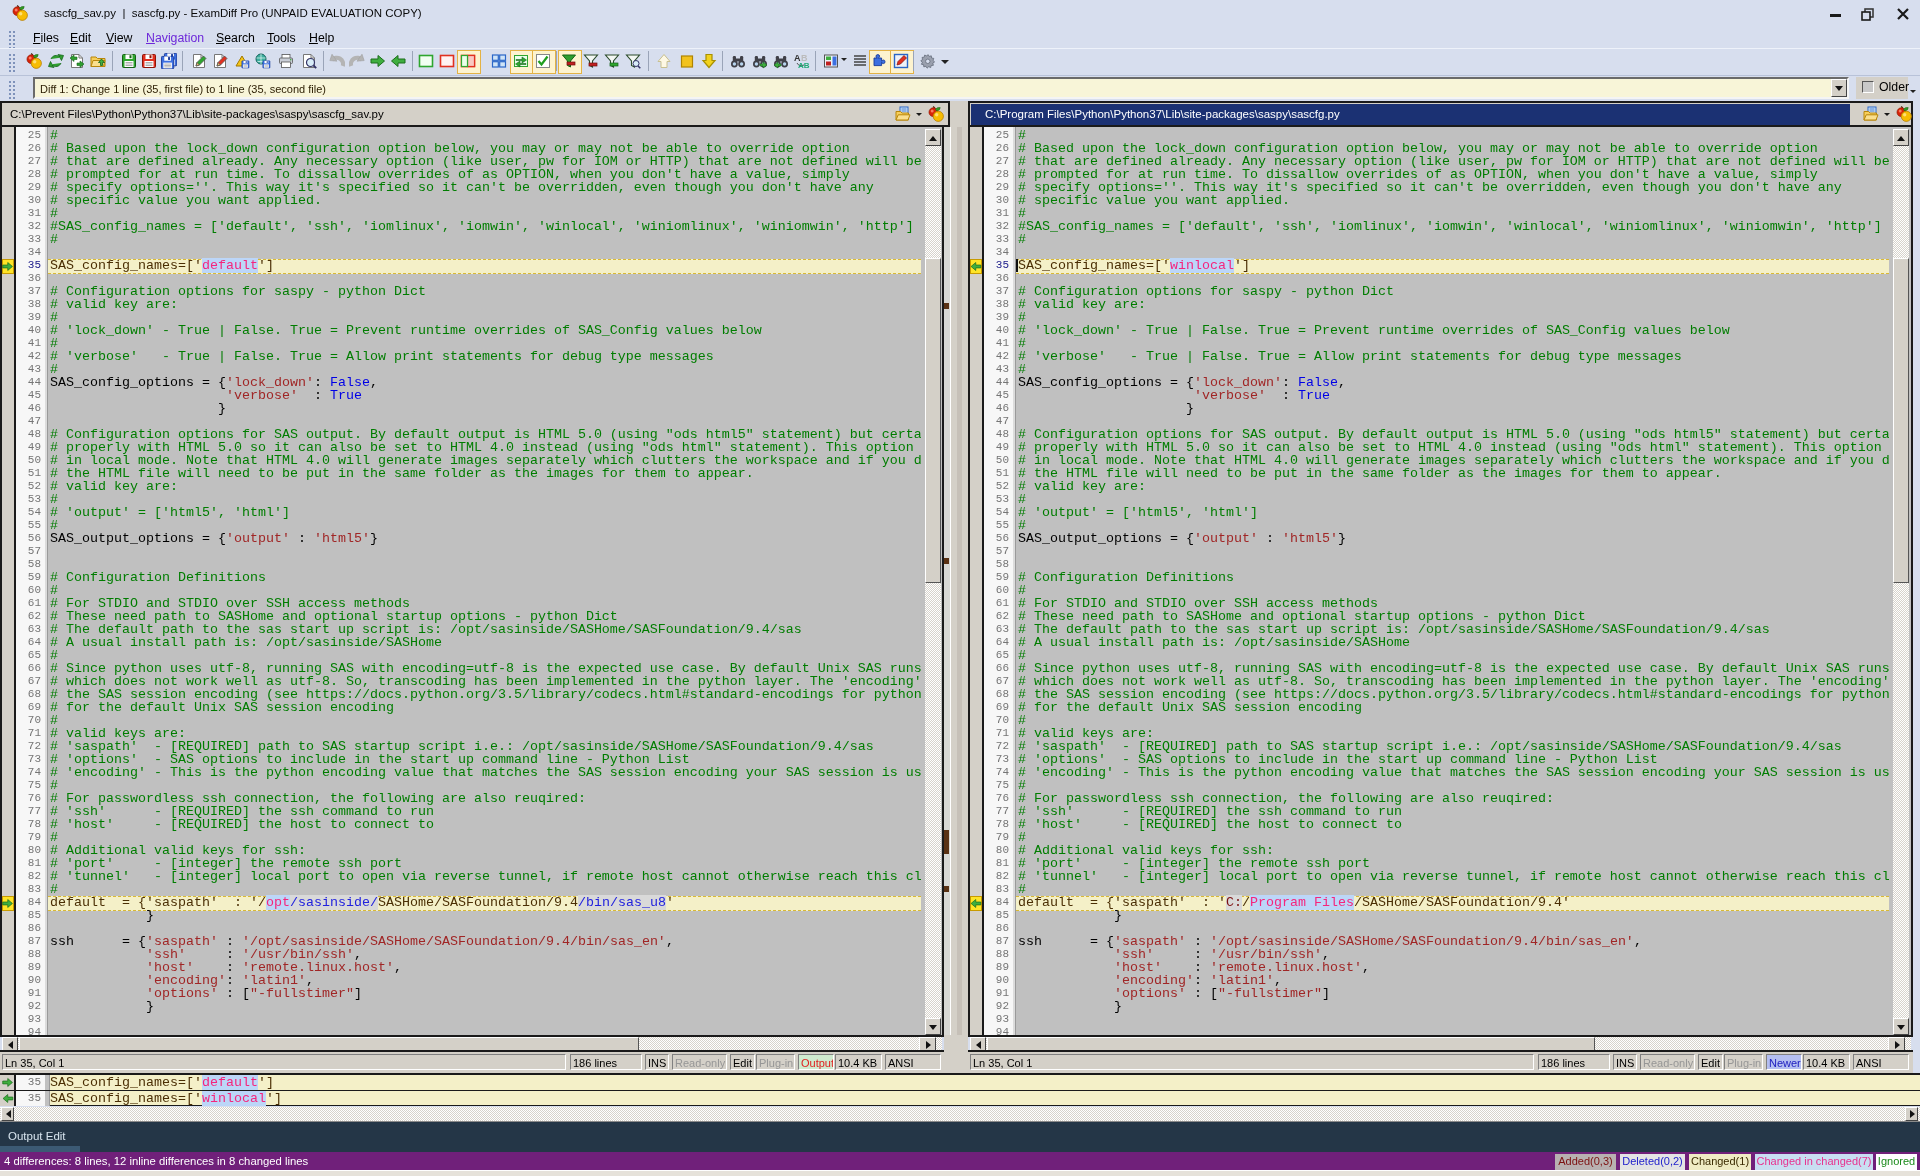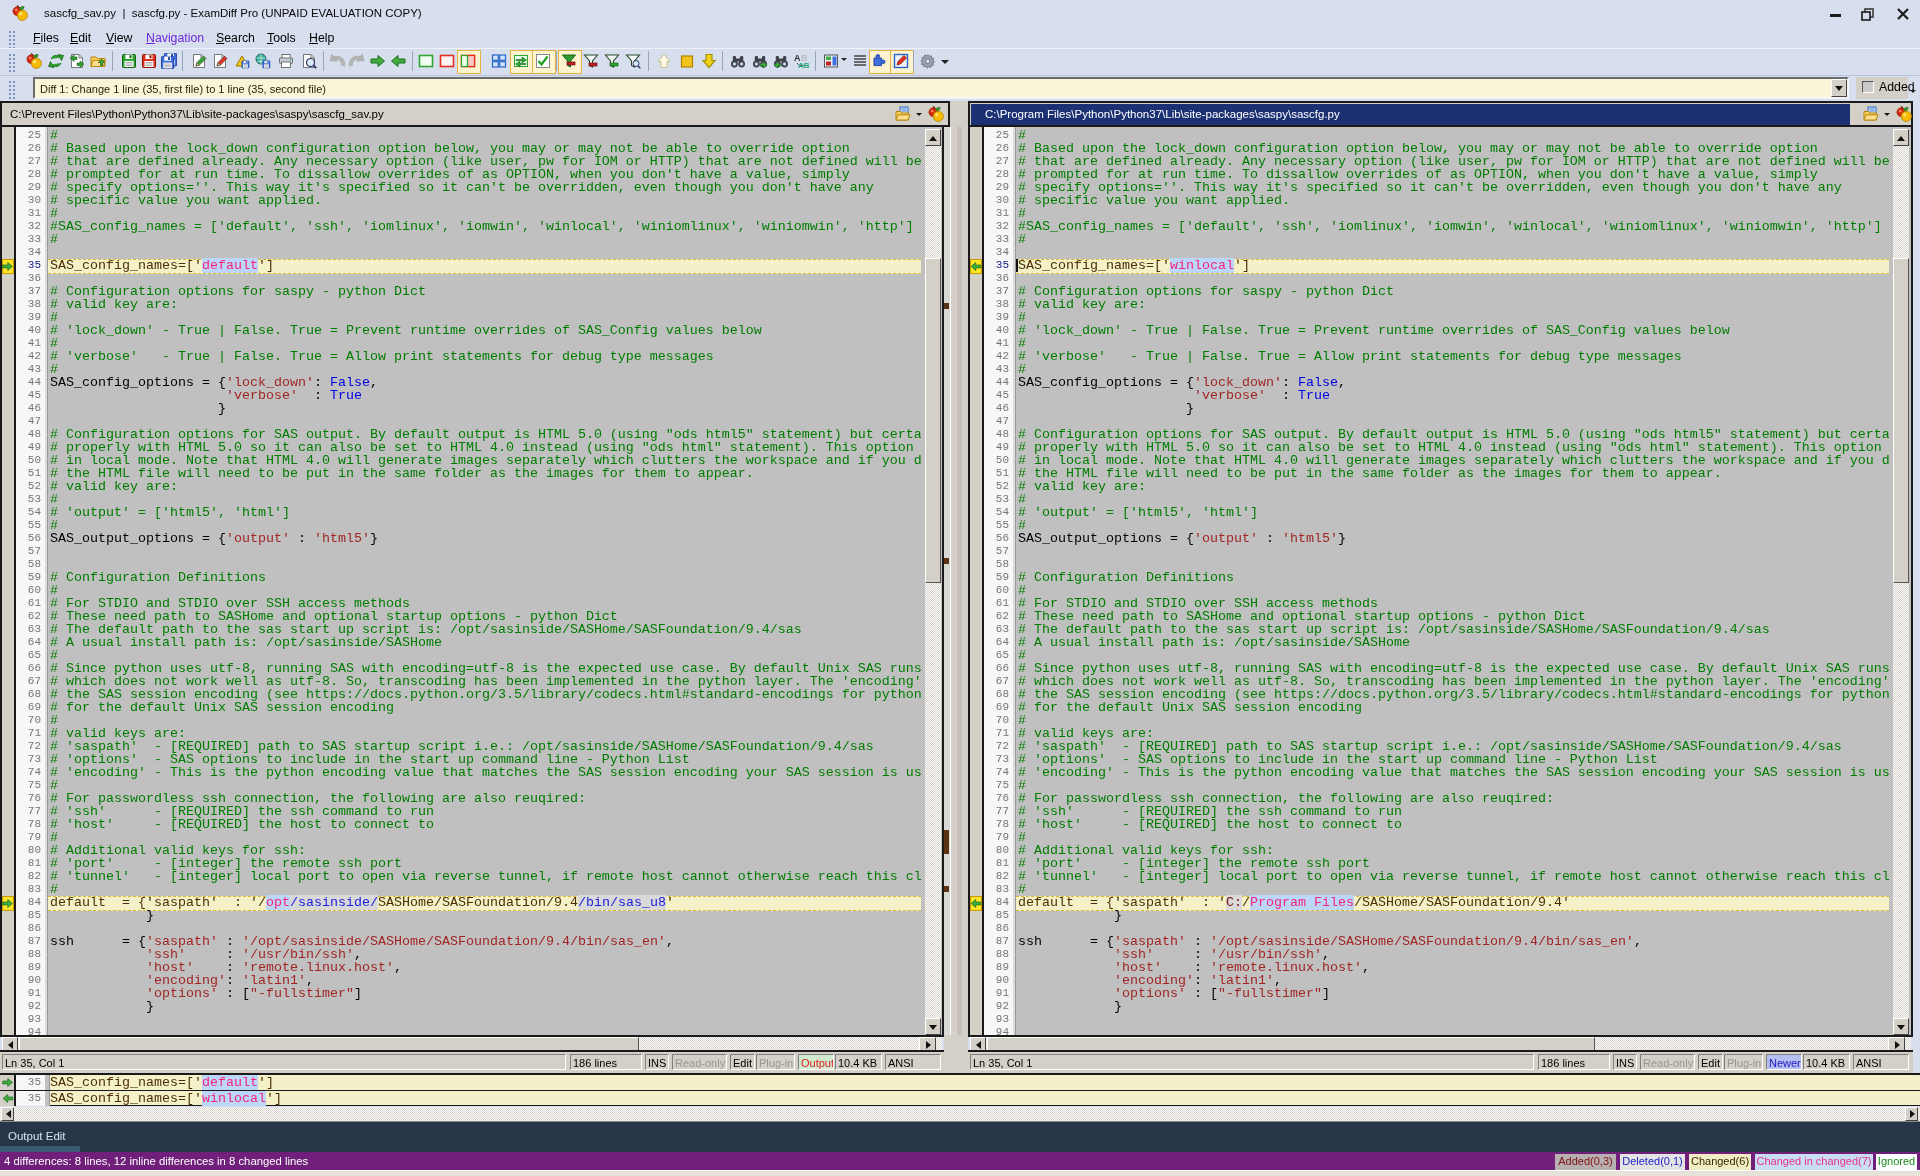--- a/index.html
+++ b/index.html
@@ -295,21 +295,21 @@
 <i style="position:absolute;left:13px;top:89px;width:2px;height:2px;background:#7e92ba"></i>
 <i style="position:absolute;left:13px;top:93px;width:2px;height:2px;background:#7e92ba"></i>
 <i style="position:absolute;left:13px;top:97px;width:2px;height:2px;background:#7e92ba"></i>
 <div style="position:absolute;left:33px;top:77px;width:1816px;height:22px;background:#f8f5d8;border:2px solid;border-color:#6a6a6a #f4f4f4 #f4f4f4 #6a6a6a;box-sizing:border-box"></div>
 <div style="position:absolute;left:40px;top:83px;font:11px 'Liberation Sans',sans-serif;color:#2a1c00">Diff 1: Change 1 line (35, first file) to 1 line (35, second file)</div>
 <div style="position:absolute;left:1831px;top:79px;width:16px;height:18px;background:#d4d0c8;border:1px solid;border-color:#fff #444 #444 #fff;box-sizing:border-box">
     <i style="position:absolute;left:50%;top:50%;width:0;height:0;border:4px solid transparent;border-top:5px solid #111;margin:-2px 0 0 -4px"></i>
   </div>
 <div style="position:absolute;left:1856px;top:77px;width:52px;height:22px;background:#d4d0c8"></div>
 <div style="position:absolute;left:1862px;top:81px;width:12px;height:12px;background:#c8c8c8;border:1px solid;border-color:#555 #fff #fff #555;box-sizing:border-box"></div>
-<div style="position:absolute;left:1879px;top:80px;font:12.3px 'Liberation Sans',sans-serif;color:#000">Added</div>
+<div style="position:absolute;left:1879px;top:80px;font:12.3px 'Liberation Sans',sans-serif;color:#000">Older</div>
 <div style="position:absolute;left:1910px;top:90px;width:0;height:0;border:3.5px solid transparent;border-top-color:#222"></div>
 <div style="position:absolute;left:0px;top:101px;width:950px;height:26px;background:#d4d0c8;border:2px solid #1a1a1a;box-sizing:border-box"></div>
 <div style="position:absolute;left:10px;top:108px;font:11.5px 'Liberation Sans',sans-serif;color:#000;white-space:pre">C:\Prevent Files\Python\Python37\Lib\site-packages\saspy\sascfg_sav.py</div>
 <svg width="16" height="16" viewBox="0 0 16 16" style="position:absolute;left:895px;top:106px">
     <rect x="5" y="1" width="8" height="9" fill="#cfe4f7" stroke="#2a66c8" stroke-width="1"></rect>
     <path d="M6.5 3 H11.5 M6.5 5 H11.5" stroke="#2a66c8" stroke-width="0.8"></path>
     <path d="M1 5.5 H5.5 L7 7 H13.5 V14 H1 Z" fill="#f7ce5a" stroke="#b8860b" stroke-width="1"></path>
     <path d="M1 14 L3.2 8.8 H15 L13 14 Z" fill="#fadf8e" stroke="#b8860b" stroke-width="1"></path>
   </svg>
 <div style="position:absolute;left:916px;top:113px;width:0;height:0;border:3.5px solid transparent;border-top-color:#1a1a1a"></div>
@@ -737,16 +737,16 @@
   </div>
 <div style="position:absolute;left:1905px;top:1107px;width:13px;height:14px;background:#d4d0c8;border:1px solid;border-color:#fff #444 #444 #fff;box-sizing:border-box">
     <i style="position:absolute;left:50%;top:50%;width:0;height:0;border:4px solid transparent;border-left:5px solid #111;margin:-4px 0 0 -2px"></i>
   </div>
 <div style="position:absolute;left:0;top:1122px;width:1920px;height:30px;background:#243647"></div>
 <div style="position:absolute;left:8px;top:1130px;font:11.5px 'Liberation Sans',sans-serif;color:#d7e4ee">Output Edit</div>
 <div style="position:absolute;left:0;top:1146px;width:80px;height:6px;background:#3c5a74"></div>
 <div style="position:absolute;left:0;top:1152px;width:1920px;height:18px;background:#70207a"></div>
 <div style="position:absolute;left:4px;top:1155px;font:11.3px 'Liberation Sans',sans-serif;color:#fff">4 differences: 8 lines, 12 inline differences in 8 changed lines</div>
 <div style="position:absolute;left:1555px;top:1154px;width:61px;height:15px;background:#b8b0b0;color:#7c1010;font:11px 'Liberation Sans',sans-serif;text-align:center;padding-top:1px;white-space:nowrap;overflow:hidden">Added(0,3)</div>
-<div style="position:absolute;left:1620px;top:1154px;width:65px;height:15px;background:#e4e4e4;color:#2222cc;font:11px 'Liberation Sans',sans-serif;text-align:center;padding-top:1px;white-space:nowrap;overflow:hidden">Deleted(0,1)</div>
-<div style="position:absolute;left:1689px;top:1154px;width:62px;height:15px;background:#f0ecc4;color:#3a2a00;font:11px 'Liberation Sans',sans-serif;text-align:center;padding-top:1px;white-space:nowrap;overflow:hidden">Changed(6)</div>
+<div style="position:absolute;left:1620px;top:1154px;width:65px;height:15px;background:#e4e4e4;color:#2222cc;font:11px 'Liberation Sans',sans-serif;text-align:center;padding-top:1px;white-space:nowrap;overflow:hidden">Deleted(0,2)</div>
+<div style="position:absolute;left:1689px;top:1154px;width:62px;height:15px;background:#f0ecc4;color:#3a2a00;font:11px 'Liberation Sans',sans-serif;text-align:center;padding-top:1px;white-space:nowrap;overflow:hidden">Changed(1)</div>
 <div style="position:absolute;left:1755px;top:1154px;width:118px;height:15px;background:#c9def2;color:#e8308e;font:11px 'Liberation Sans',sans-serif;text-align:center;padding-top:1px;white-space:nowrap;overflow:hidden">Changed in changed(7)</div>
 <div style="position:absolute;left:1876px;top:1154px;width:41px;height:15px;background:#ffffff;color:#1a8a1a;font:11px 'Liberation Sans',sans-serif;text-align:center;padding-top:1px;white-space:nowrap;overflow:hidden">Ignored</div>
 <div style="position:absolute;left:0;top:1170px;width:1920px;height:6px;background:#e6e2da;border-top:1px solid #fff"></div>
 </body></html>

